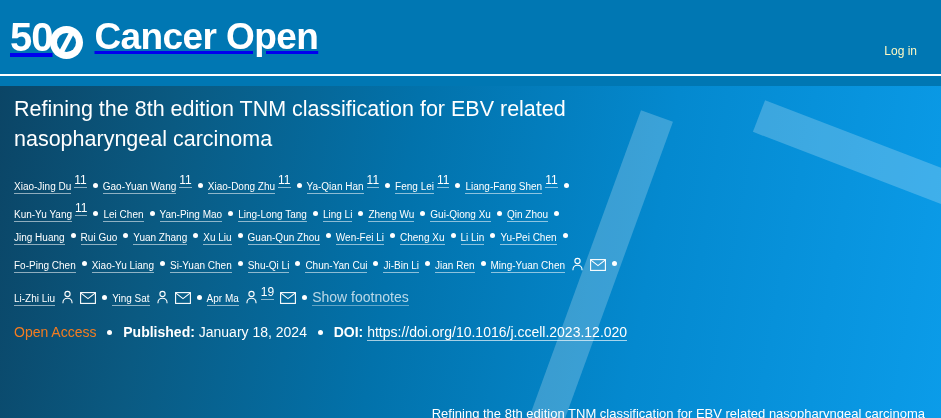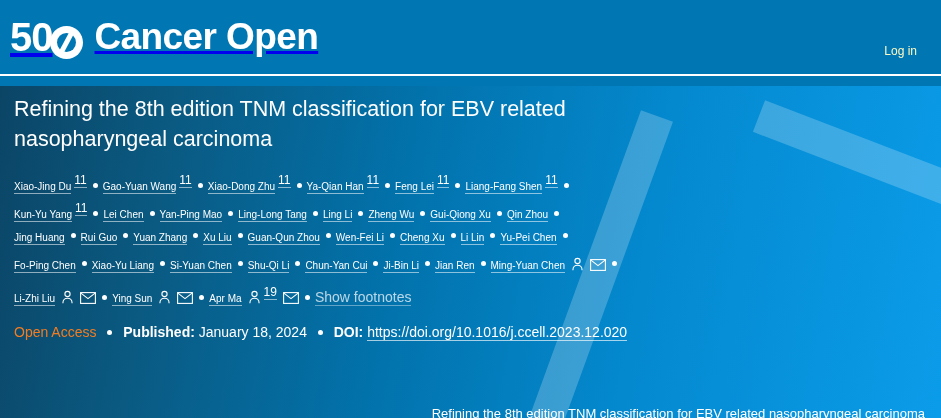--- a/index.html
+++ b/index.html
@@ -287,21 +287,21 @@
               </svg></span><span class="mini-icon"><svg width="16" height="12" viewBox="0 0 16 12">
                 <rect x="0.6" y="0.6" width="14.8" height="10.8" fill="none" stroke="#ffffff" stroke-width="1.1"></rect>
                 <path d="M0.9 1.1 L8 6.6 L15.1 1.1" fill="none" stroke="#ffffff" stroke-width="1.1"></path>
               </svg></span><span class="sep"></span></div>
           <div class="author-row"><a class="author" href="#">Li-Zhi Liu</a><span class="mini-icon"><svg width="13" height="14" viewBox="0 0 13 14">
                 <circle cx="6.5" cy="4" r="2.6" fill="none" stroke="#ffffff" stroke-width="1.1"></circle>
                 <path d="M1.9 13.2 C1.9 9.9 4.0 8.2 6.5 8.2 C9.0 8.2 11.1 9.9 11.1 13.2" fill="none" stroke="#ffffff" stroke-width="1.1"></path>
               </svg></span><span class="mini-icon"><svg width="16" height="12" viewBox="0 0 16 12">
                 <rect x="0.6" y="0.6" width="14.8" height="10.8" fill="none" stroke="#ffffff" stroke-width="1.1"></rect>
                 <path d="M0.9 1.1 L8 6.6 L15.1 1.1" fill="none" stroke="#ffffff" stroke-width="1.1"></path>
-              </svg></span><span class="sep"></span><a class="author" href="#">Ying Sun</a><span class="mini-icon"><svg width="13" height="14" viewBox="0 0 13 14">
+              </svg></span><span class="sep"></span><a class="author" href="#">Ying Sat</a><span class="mini-icon"><svg width="13" height="14" viewBox="0 0 13 14">
                 <circle cx="6.5" cy="4" r="2.6" fill="none" stroke="#ffffff" stroke-width="1.1"></circle>
                 <path d="M1.9 13.2 C1.9 9.9 4.0 8.2 6.5 8.2 C9.0 8.2 11.1 9.9 11.1 13.2" fill="none" stroke="#ffffff" stroke-width="1.1"></path>
               </svg></span><span class="mini-icon"><svg width="16" height="12" viewBox="0 0 16 12">
                 <rect x="0.6" y="0.6" width="14.8" height="10.8" fill="none" stroke="#ffffff" stroke-width="1.1"></rect>
                 <path d="M0.9 1.1 L8 6.6 L15.1 1.1" fill="none" stroke="#ffffff" stroke-width="1.1"></path>
               </svg></span><span class="sep"></span><a class="author" href="#">Apr Ma</a><span class="mini-icon"><svg width="13" height="14" viewBox="0 0 13 14">
                 <circle cx="6.5" cy="4" r="2.6" fill="none" stroke="#ffffff" stroke-width="1.1"></circle>
                 <path d="M1.9 13.2 C1.9 9.9 4.0 8.2 6.5 8.2 C9.0 8.2 11.1 9.9 11.1 13.2" fill="none" stroke="#ffffff" stroke-width="1.1"></path>
               </svg></span><span class="sup">19</span><span class="mini-icon"><svg width="16" height="12" viewBox="0 0 16 12">
                 <rect x="0.6" y="0.6" width="14.8" height="10.8" fill="none" stroke="#ffffff" stroke-width="1.1"></rect>

